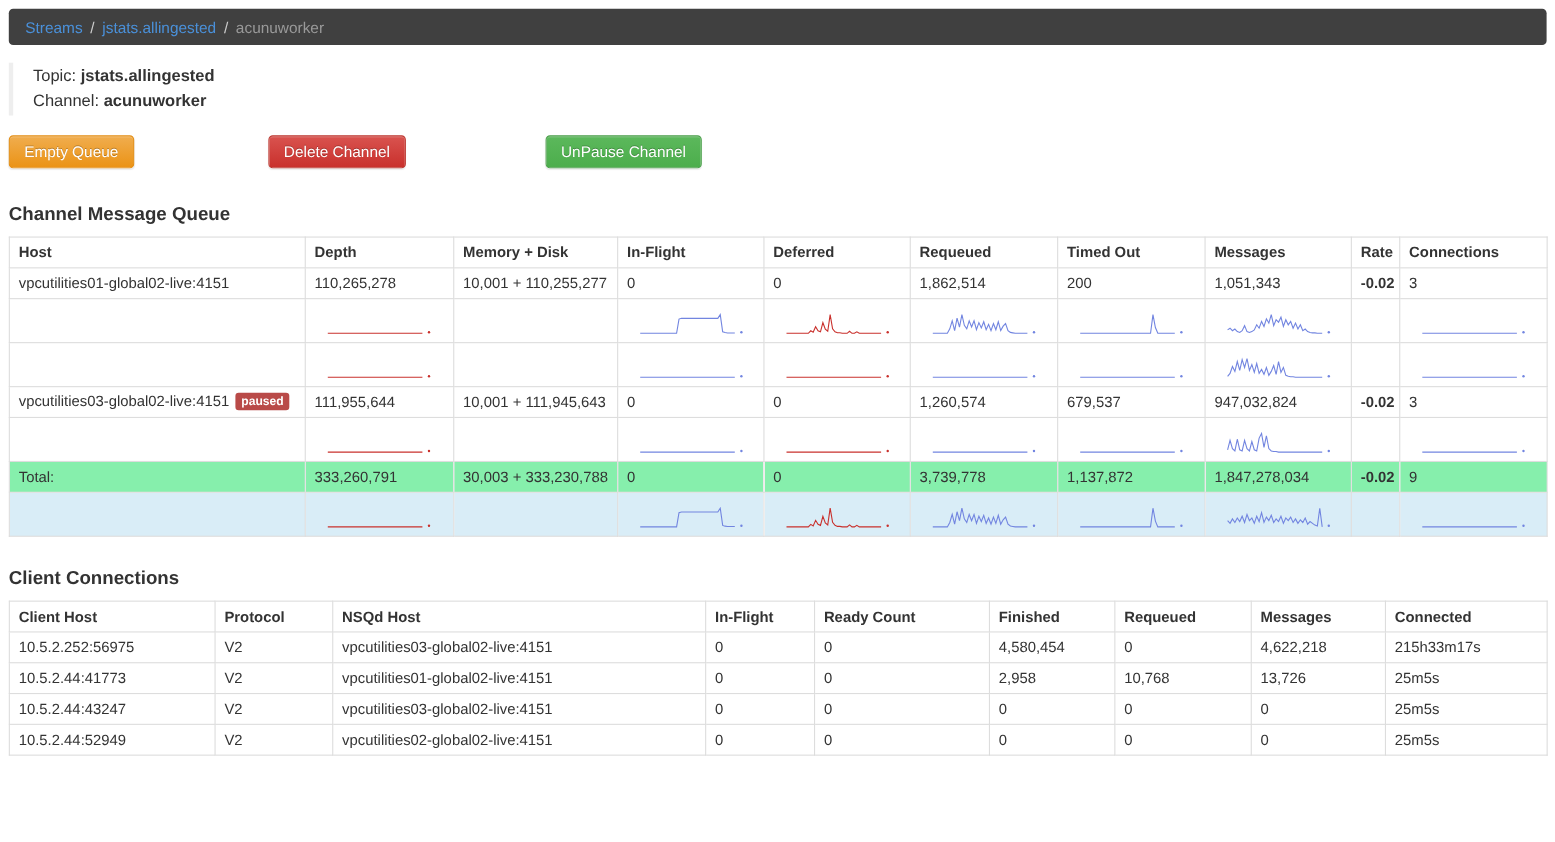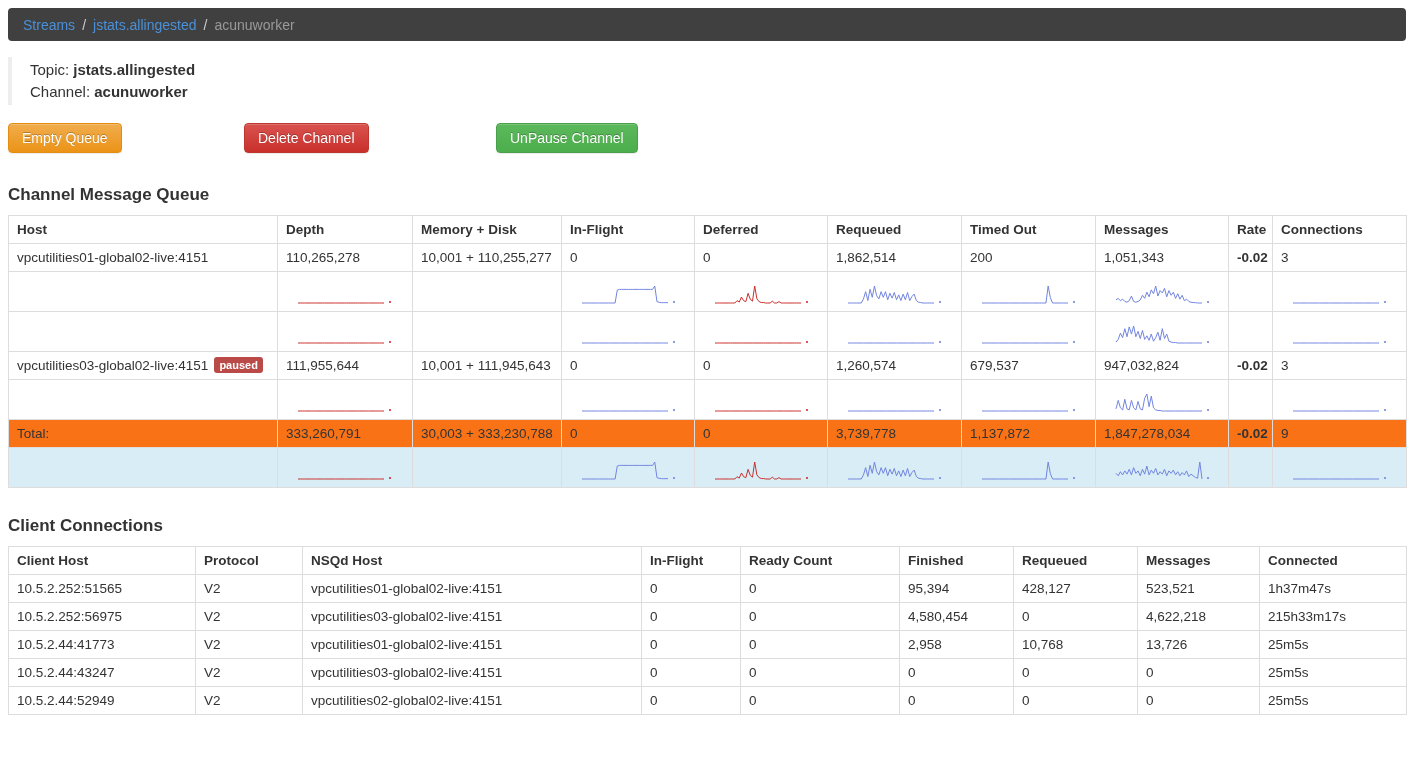--- a/index.html
+++ b/index.html
@@ -81,21 +81,21 @@
     border: 1px solid #dddddd;
     padding: 5px 8px;
     text-align: left;
     vertical-align: middle;
     overflow: hidden;
     white-space: nowrap;
   }
   table.tbl th { font-weight: bold; color: #333; height: 28px; }
   table.tbl td { height: 28px; }
   td.rate { font-weight: bold; }
-  tr.total > td { background: #f97316; }
+  tr.total > td { background: #86efac; }
   tr.spark > td { height: 40px; padding: 0; vertical-align: bottom; }
   tr.spark.total-spark > td { background: #d9edf7; }
 
   .badge-paused {
     display: inline-block;
     background: #b94a48;
     color: #ffffff;
     font-size: 11px;
     font-weight: bold;
     border-radius: 3px;
@@ -478,31 +478,20 @@
         <th class="cc-inflight">In-Flight</th>
         <th class="cc-ready">Ready Count</th>
         <th class="cc-finished">Finished</th>
         <th class="cc-requeued">Requeued</th>
         <th class="cc-messages">Messages</th>
         <th class="cc-connected">Connected</th>
       </tr>
     </thead>
     <tbody>
       <tr>
-        <td>10.5.2.252:51565</td>
-        <td>V2</td>
-        <td>vpcutilities01-global02-live:4151</td>
-        <td>0</td>
-        <td>0</td>
-        <td>95,394</td>
-        <td>428,127</td>
-        <td>523,521</td>
-        <td>1h37m47s</td>
-      </tr>
-      <tr>
         <td>10.5.2.252:56975</td>
         <td>V2</td>
         <td>vpcutilities03-global02-live:4151</td>
         <td>0</td>
         <td>0</td>
         <td>4,580,454</td>
         <td>0</td>
         <td>4,622,218</td>
         <td>215h33m17s</td>
       </tr>

